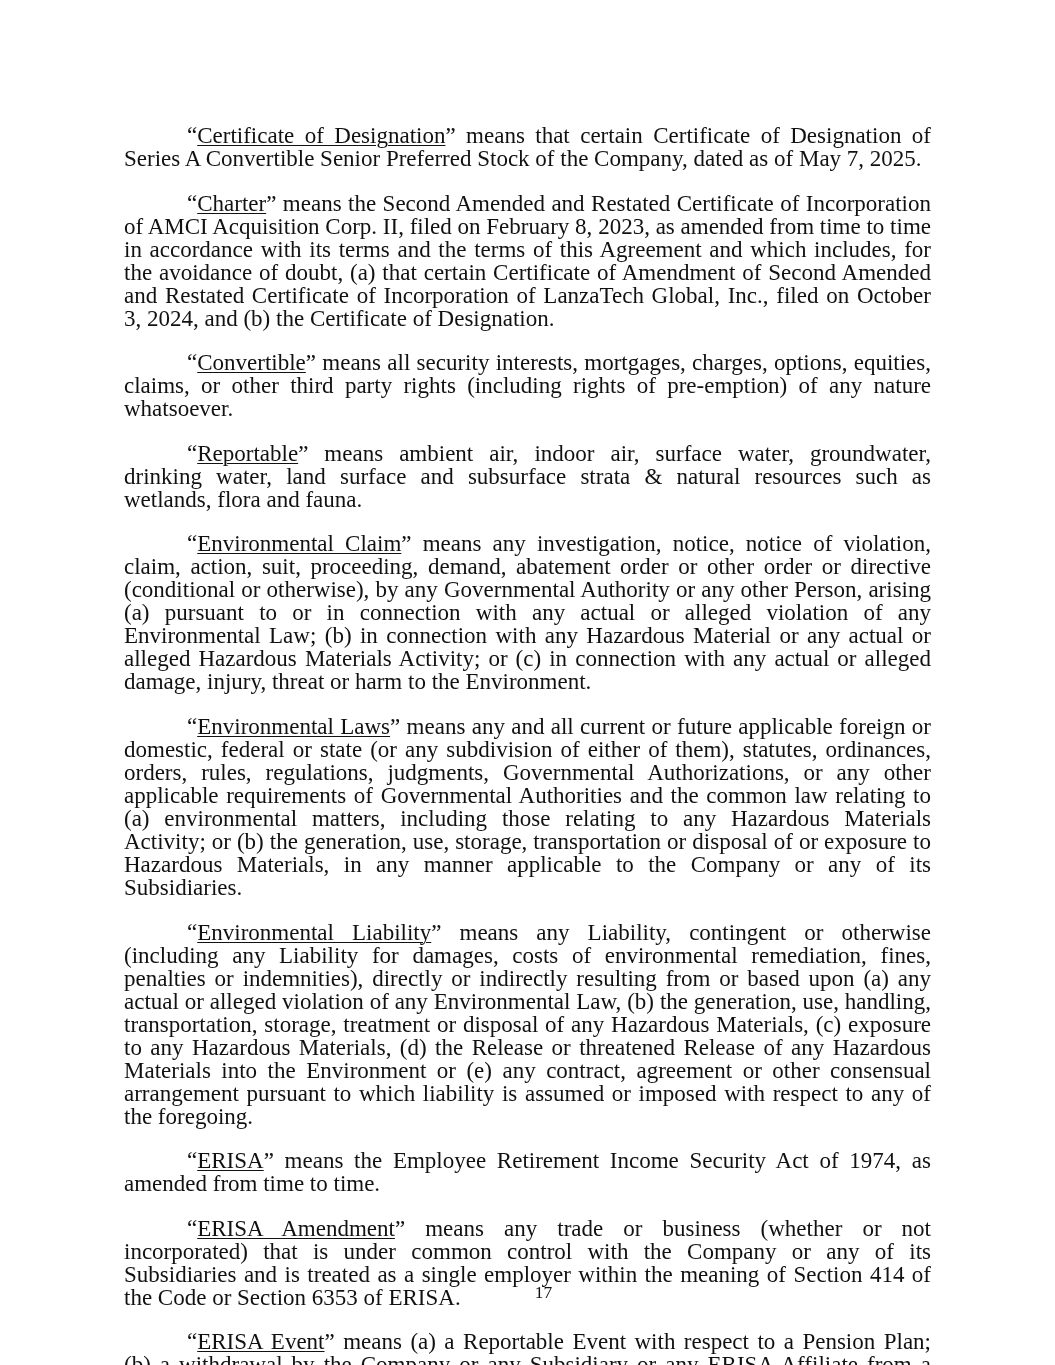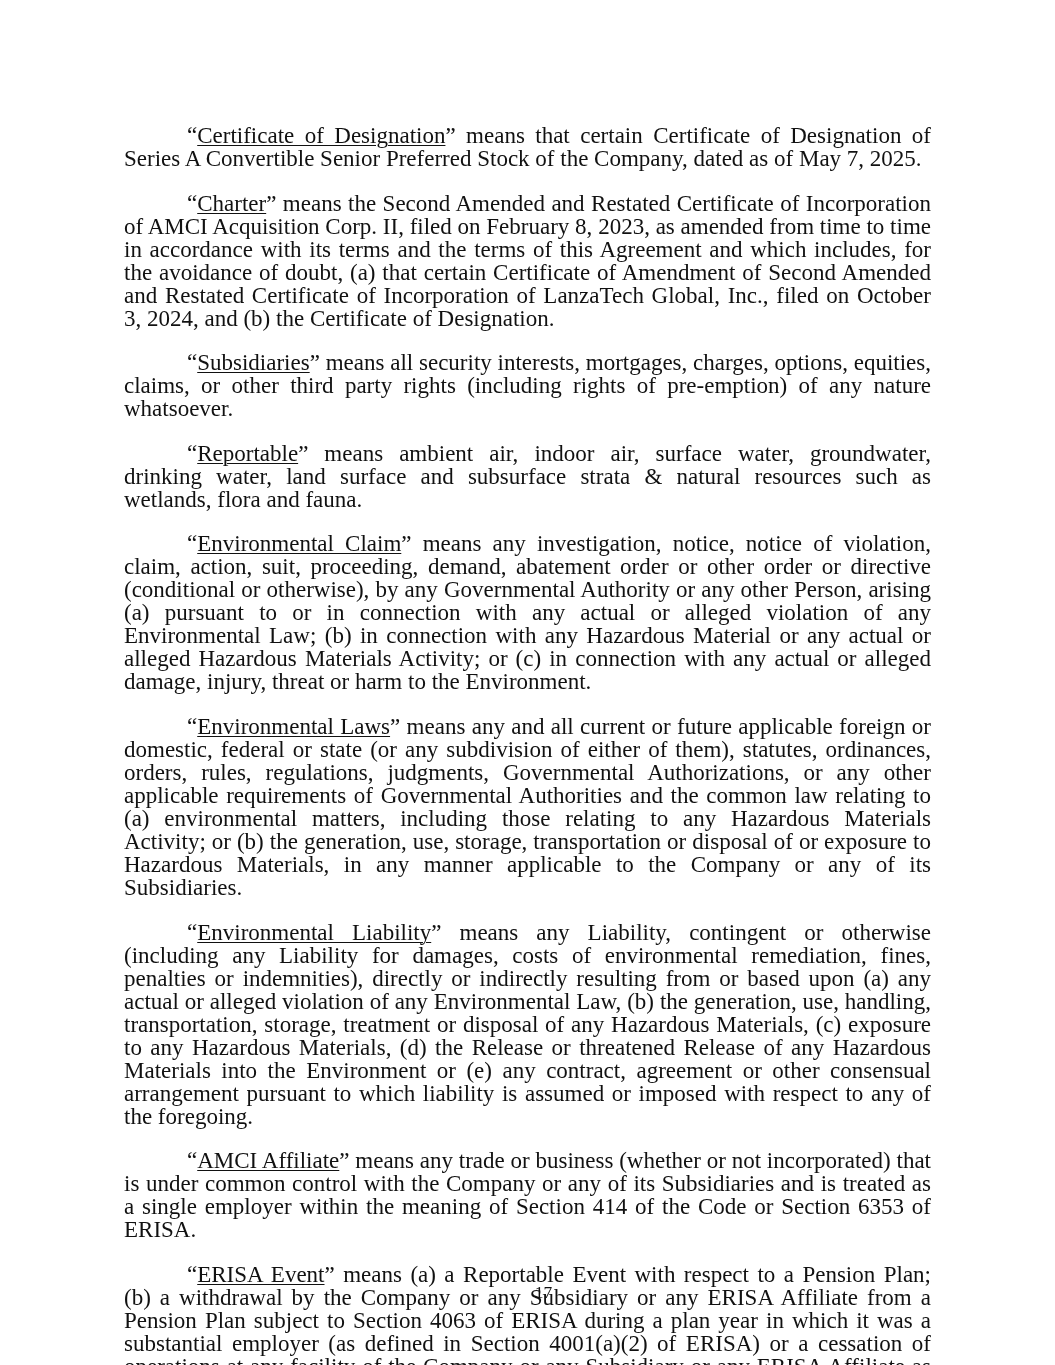--- a/index.html
+++ b/index.html
@@ -46,29 +46,30 @@
   </style>
 </head>
 <body>
 
 <div class="page">
   <p class="para"><span>“</span><span class="term">Certificate of Designation</span><span>”</span><span> means that certain Certificate of Designation of Series A Convertible Senior Preferred Stock of the Company, dated as of May 7, 2025.</span></p>
 
   <p class="para"><span>“</span><span class="term">Charter</span><span>”</span><span> means the Second Amended and Restated Certificate of Incorporation of AMCI Acquisition Corp. II, filed on February 8, 2023, as amended from time to time in accordance with its terms and the terms of this Agreement and which includes, for the avoidance of doubt, (a) that certain Certificate of Amendment of Second Amended and Restated Certificate of Incorporation of LanzaTech Global, Inc., filed on October 3, 2024, and (b) the Certificate of Designation.</span></p>
 
 
-  <p class="para"><span>“</span><span class="term">Subsidiaries</span><span>”</span><span> means all security interests, mortgages, charges, options, equities, claims, or other third party rights (including rights of pre-emption) of any nature whatsoever.</span></p>
+  <p class="para"><span>“</span><span class="term">Convertible</span><span>”</span><span> means all security interests, mortgages, charges, options, equities, claims, or other third party rights (including rights of pre-emption) of any nature whatsoever.</span></p>
 
   <p class="para"><span>“</span><span class="term">Reportable</span><span>”</span><span> means ambient air, indoor air, surface water, groundwater, drinking water, land surface and subsurface strata &amp; natural resources such as wetlands, flora and fauna.</span></p>
 
   <p class="para"><span>“</span><span class="term">Environmental Claim</span><span>”</span><span> means any investigation, notice, notice of violation, claim, action, suit, proceeding, demand, abatement order or other order or directive (conditional or otherwise), by any Governmental Authority or any other Person, arising (a) pursuant to or in connection with any actual or alleged violation of any Environmental Law; (b) in connection with any Hazardous Material or any actual or alleged Hazardous Materials Activity; or (c) in connection with any actual or alleged damage, injury, threat or harm to the Environment.</span></p>
 
   <p class="para"><span>“</span><span class="term">Environmental Laws</span><span>”</span><span> means any and all current or future applicable foreign or domestic, federal or state (or any subdivision of either of them), statutes, ordinances, orders, rules, regulations, judgments, Governmental Authorizations, or any other applicable requirements of Governmental Authorities and the common law relating to (a) environmental matters, including those relating to any Hazardous Materials Activity; or (b) the generation, use, storage, transportation or disposal of or exposure to Hazardous Materials, in any manner applicable to the Company or any of its Subsidiaries.</span></p>
 
   <p class="para"><span>“</span><span class="term">Environmental Liability</span><span>”</span><span> means any Liability, contingent or otherwise (including any Liability for damages, costs of environmental remediation, fines, penalties or indemnities), directly or indirectly resulting from or based upon (a) any actual or alleged violation of any Environmental Law, (b) the generation, use, handling, transportation, storage, treatment or disposal of any Hazardous Materials, (c) exposure to any Hazardous Materials, (d) the Release or threatened Release of any Hazardous Materials into the Environment or (e) any contract, agreement or other consensual arrangement pursuant to which liability is assumed or imposed with respect to any of the foregoing.</span></p>
 
+  <p class="para"><span>“</span><span class="term">ERISA</span><span>”</span><span> means the Employee Retirement Income Security Act of 1974, as amended from time to time.</span></p>
 
-  <p class="para"><span>“</span><span class="term">AMCI Affiliate</span><span>”</span><span> means any trade or business (whether or not incorporated) that is under common control with the Company or any of its Subsidiaries and is treated as a single employer within the meaning of Section 414 of the Code or Section 6353 of ERISA.</span></p>
+  <p class="para"><span>“</span><span class="term">ERISA Amendment</span><span>”</span><span> means any trade or business (whether or not incorporated) that is under common control with the Company or any of its Subsidiaries and is treated as a single employer within the meaning of Section 414 of the Code or Section 6353 of ERISA.</span></p>
 
   <p class="para" style="text-align-last: justify;"><span>“</span><span class="term">ERISA Event</span><span>”</span><span> means (a) a Reportable Event with respect to a Pension Plan; (b) a withdrawal by the Company or any Subsidiary or any ERISA Affiliate from a Pension Plan subject to Section 4063 of ERISA during a plan year in which it was a substantial employer (as defined in Section 4001(a)(2) of ERISA) or a cessation of operations at any facility of the Company or any Subsidiary or any ERISA Affiliate as described in Section 4062(e) of ERISA, in each case, resulting in liability pursuant to</span></p>
 </div>
 
 <div class="page-number">17</div>
 
 </body></html>

